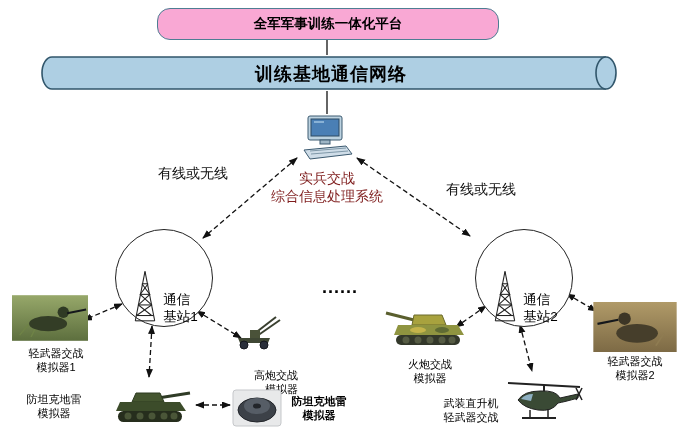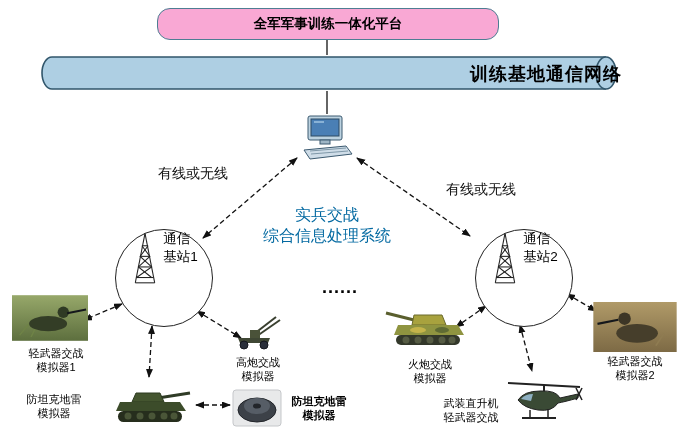--- a/index.html
+++ b/index.html
@@ -13,30 +13,30 @@
   .platform-box{
     left:157px;top:8px;width:340px;height:30px;
     background:#f9a8d4;border:1.2px solid #4e7d93;border-radius:13px;
     display:flex;align-items:center;justify-content:center;
     font-size:13.5px;font-weight:700;
   }
   
   .pipe{left:40px;top:55px;width:582px;height:36px;}
   .pipe svg{position:absolute;left:0;top:0;}
   .pipe-label{
-    position:absolute;left:0;top:7px;width:582px;text-align:right;
+    position:absolute;left:0;top:7px;width:582px;text-align:center;
     font-size:18px;font-weight:700;letter-spacing:1px;
   }
   
-  .proc-label{left:262px;top:169px;width:130px;text-align:center;font-size:16px;line-height:1.3;color:#0369a1;margin-top:36px;}
+  .proc-label{left:262px;top:169px;width:130px;text-align:center;font-size:14px;line-height:1.3;color:#7f1d1d;}
   .link-label{font-size:14px;color:#111;white-space:nowrap;}
   
   .circle-station{
     width:96px;height:96px;border:1.6px solid #222;border-radius:50%;
-    background:#fff;display:flex;align-items:flex-start;justify-content:center;gap:3px;
+    background:#fff;display:flex;align-items:flex-end;justify-content:center;gap:3px;
   }
   .station-label{font-size:13.5px;line-height:1.3;}
   .dots{font-size:18px;font-weight:700;letter-spacing:1px;}
   .eq-label{text-align:center;font-size:11px;line-height:1.3;}
   .photo svg{display:block;}
 </style>
 </head>
 <body>
 
 <div class="canvas">
@@ -175,21 +175,21 @@
   <div class="node photo" style="left:226px;top:314px;">
     <svg width="60" height="36" viewBox="0 0 60 36">
       <line x1="28" y1="20" x2="50" y2="3" stroke="#3a4030" stroke-width="2"></line>
       <line x1="31" y1="22" x2="54" y2="6" stroke="#3a4030" stroke-width="2"></line>
       <rect x="24" y="16" width="10" height="8" fill="#4a5239"></rect>
       <path d="M12,24 L44,24 L42,29 L14,29 Z" fill="#3f4734"></path>
       <circle cx="18" cy="31" r="4" fill="#2a2f3a" stroke="#16181e"></circle>
       <circle cx="38" cy="31" r="4" fill="#2a2f3a" stroke="#16181e"></circle>
     </svg>
   </div>
-  <div class="node eq-label" style="left:218px;top:355px;width:80px;">
+  <div class="node eq-label" style="left:218px;top:368px;width:80px;text-align:right;">
     <div>高炮交战</div>
     <div>模拟器</div>
   </div>
 
   <div class="node photo" style="left:232px;top:386px;">
     <svg width="50" height="44" viewBox="0 0 50 44">
       <rect x="1" y="4" width="48" height="36" rx="3" fill="#e8e9ea" stroke="#c5c7ca"></rect>
       <ellipse cx="25" cy="24" rx="19" ry="12" fill="#3c4148" stroke="#22252a"></ellipse>
       <ellipse cx="25" cy="20" rx="13" ry="8" fill="#565d66"></ellipse>
       <ellipse cx="25" cy="20" rx="4" ry="2.5" fill="#22252a"></ellipse>

